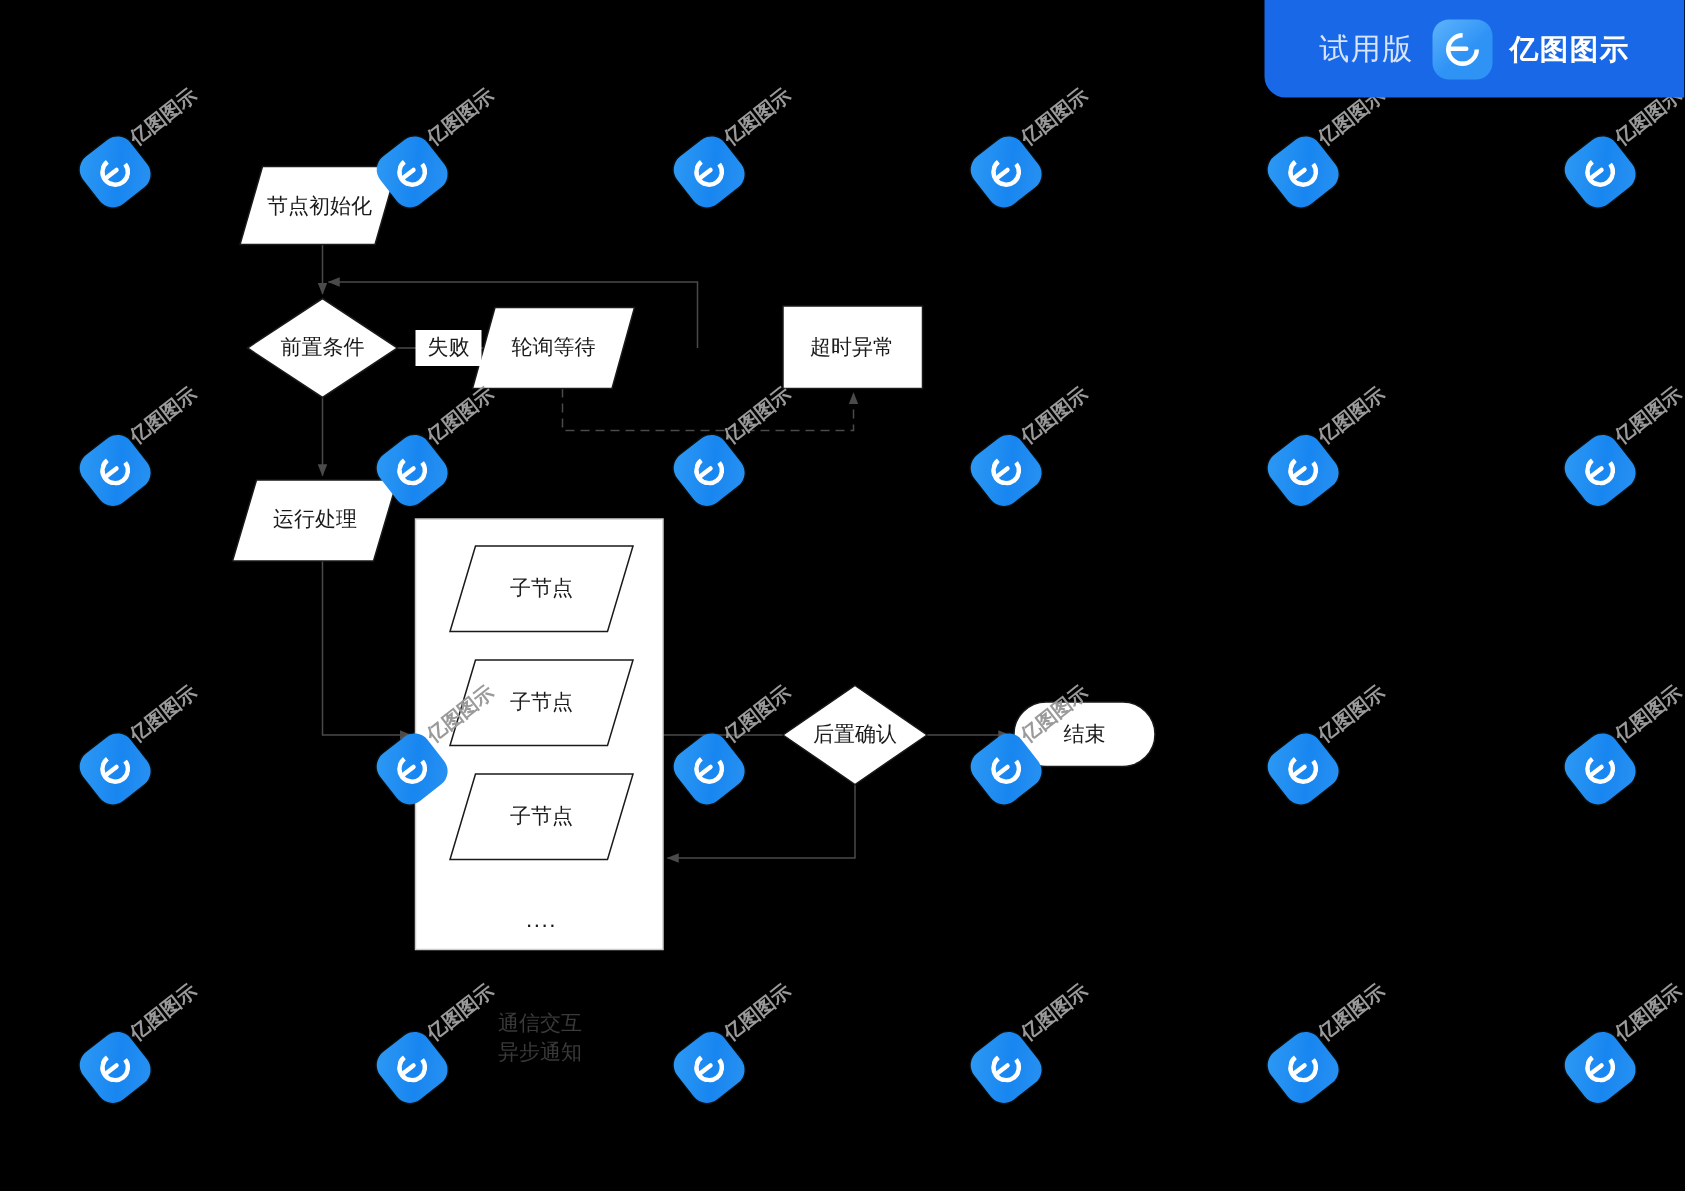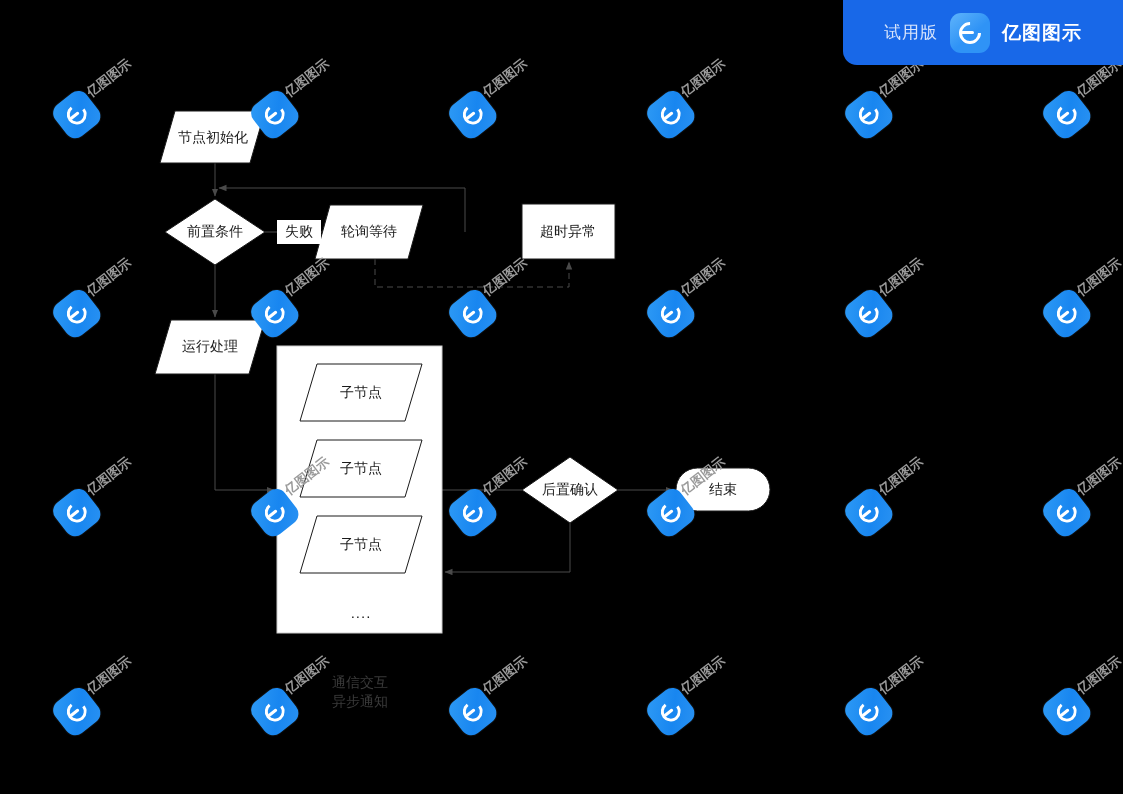--- a/index.html
+++ b/index.html
@@ -129,21 +129,21 @@
     height: 65px;
     background: #1868e8;
     border-bottom-left-radius: 14px;
     display: flex;
     align-items: center;
     justify-content: center;
     gap: 12px;
   }
   #brand-banner .trial {
     color: #d7e4fb;
-    font-size: 17px;
+    font-size: 20px;
     font-family: "Liberation Sans", "DejaVu Sans", sans-serif;
     letter-spacing: 1px;
   }
   #brand-banner .logo {
     position: relative;
     width: 40px;
     height: 40px;
     border-radius: 11px;
     background: linear-gradient(140deg, #5fb4fb 0%, #2f93f6 55%, #2f93f6 100%);
     flex: none;

